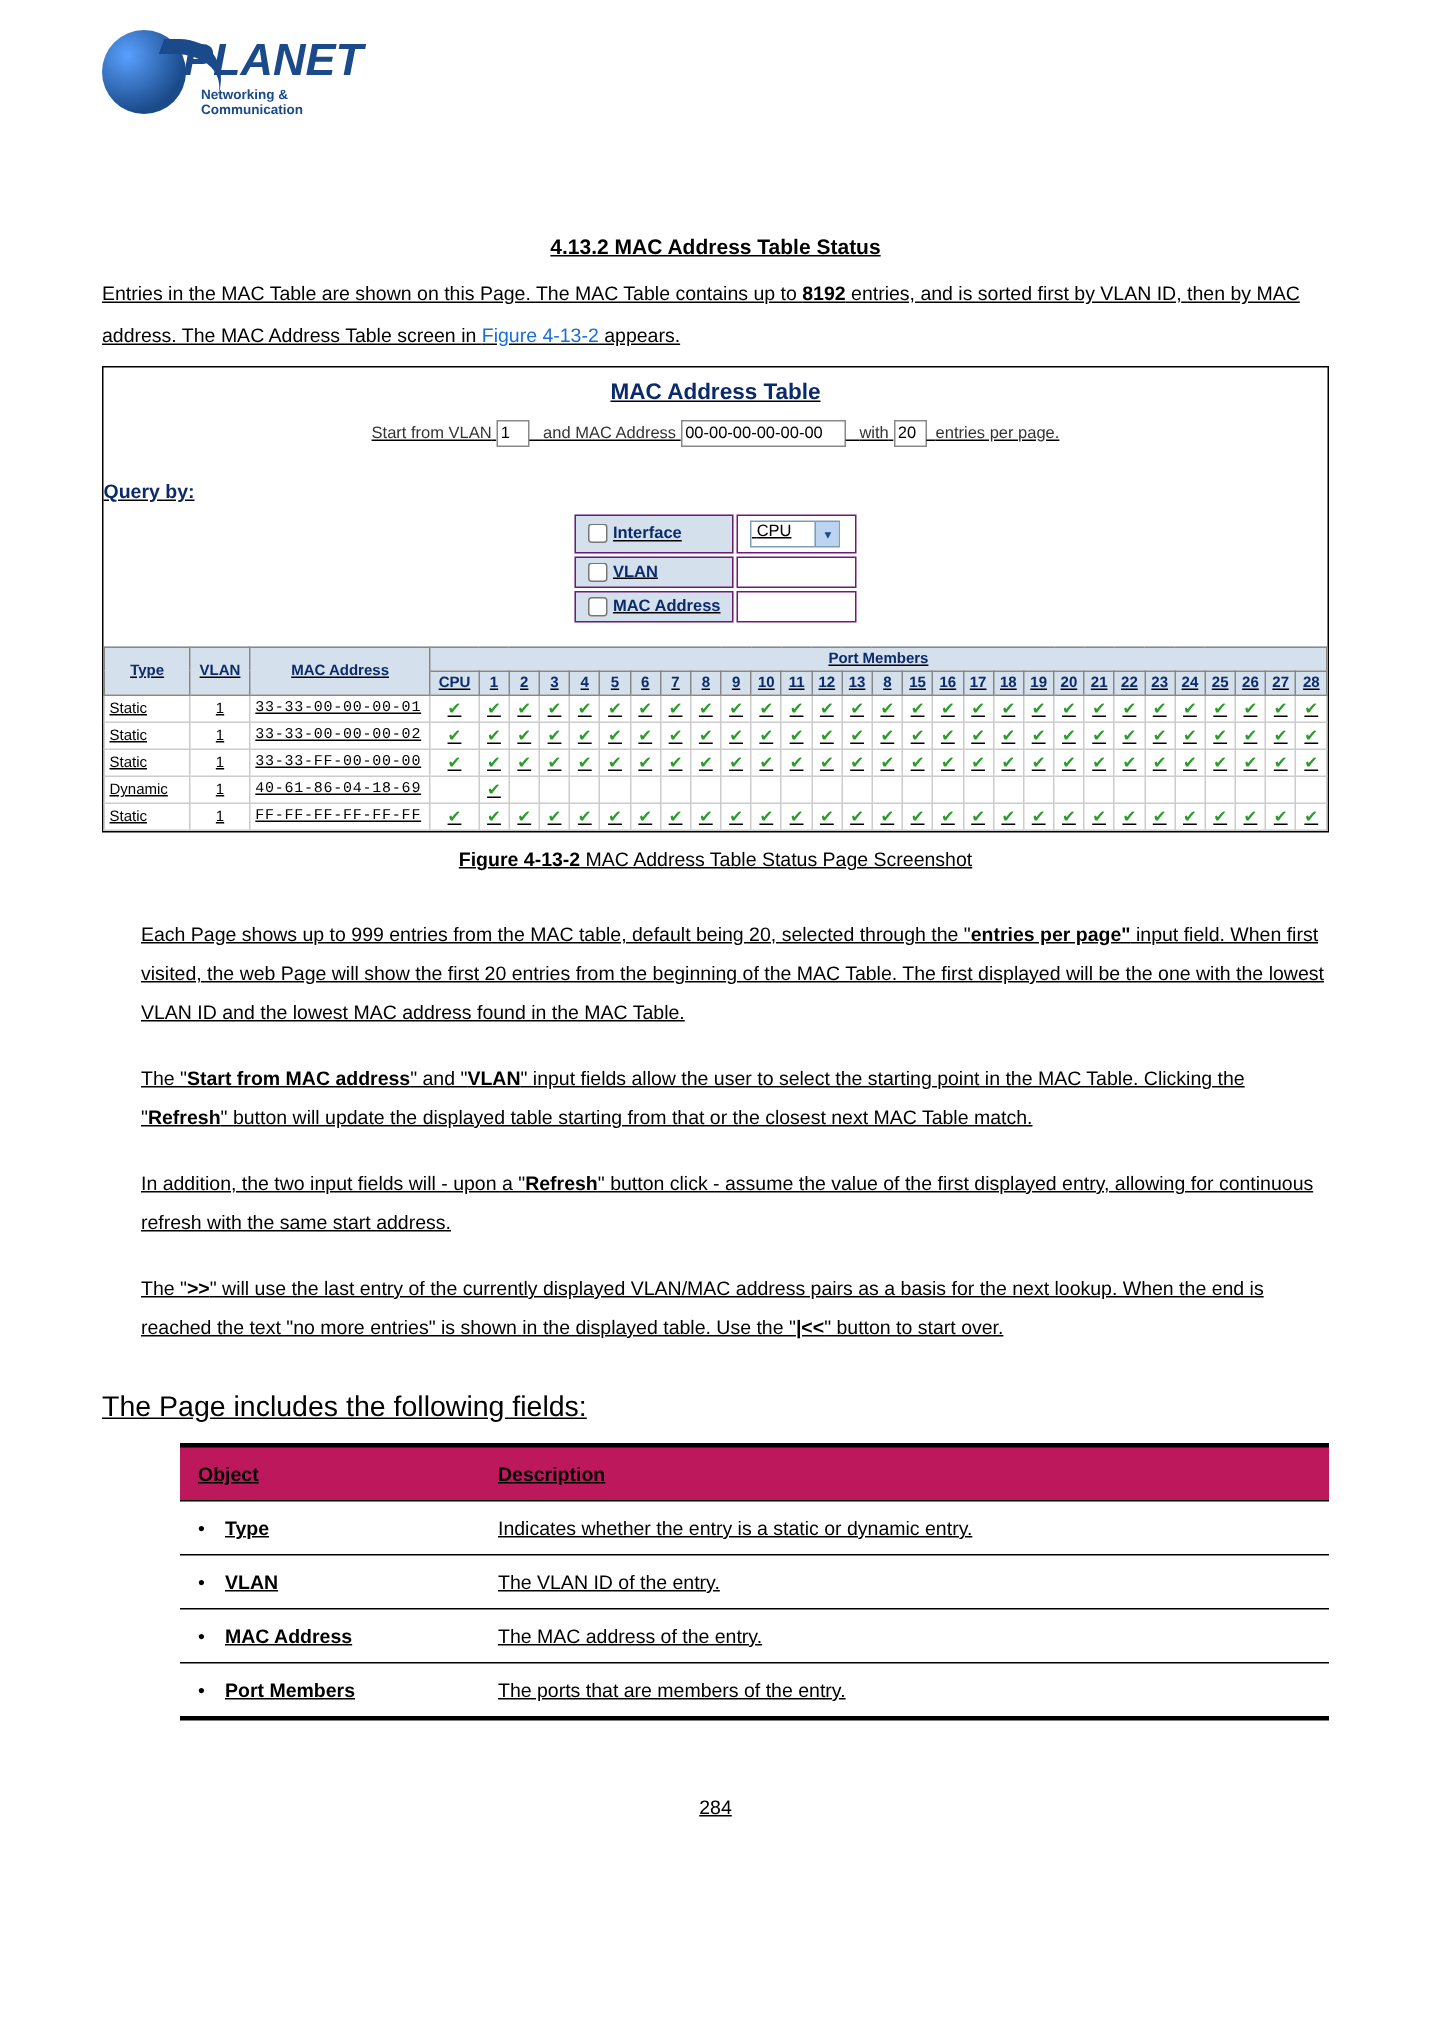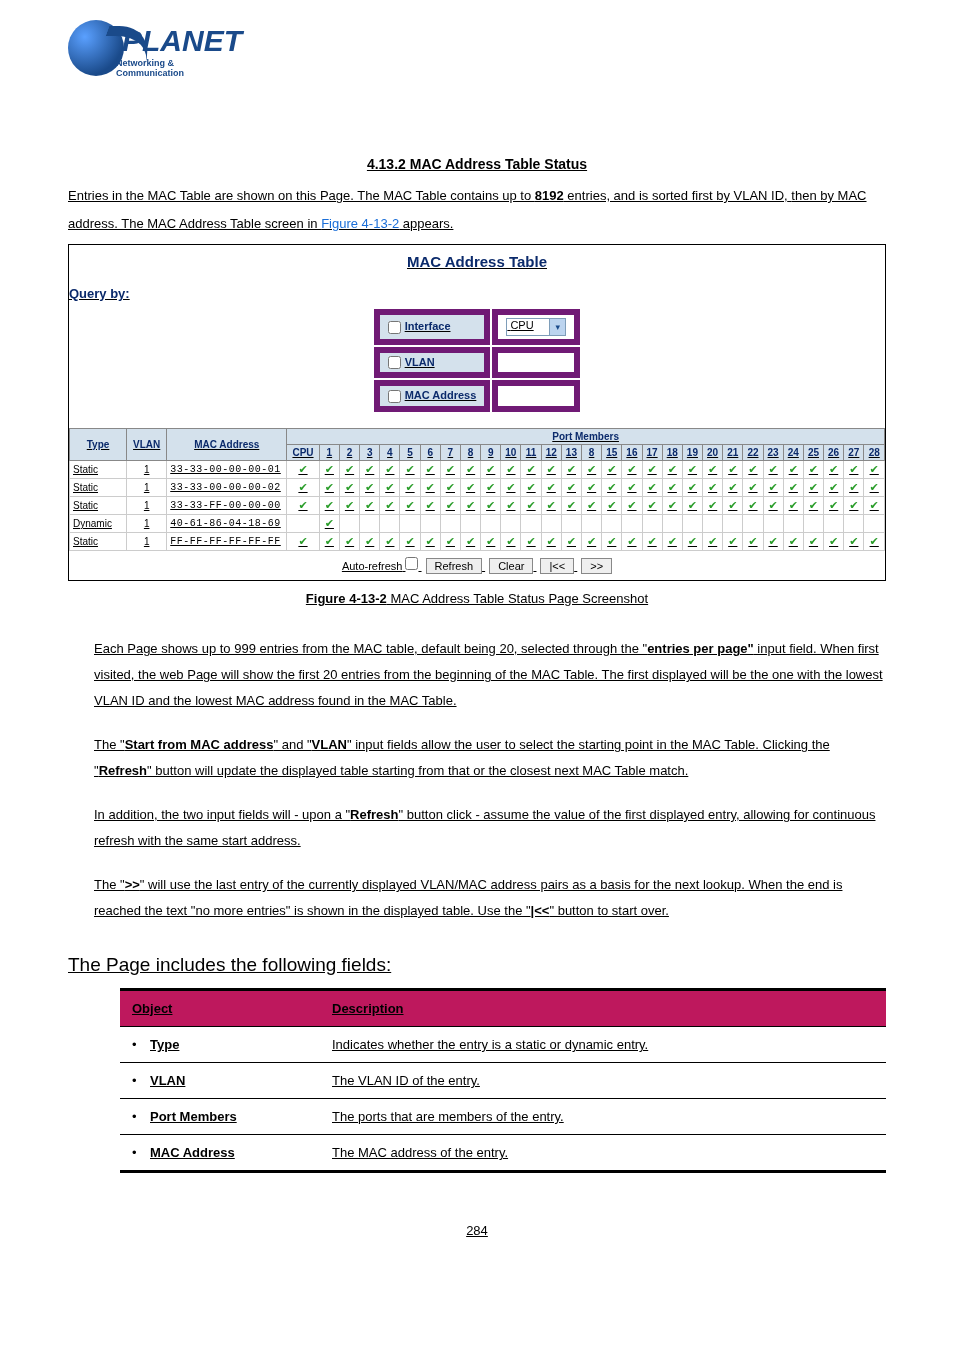--- a/index.html
+++ b/index.html
@@ -19,36 +19,36 @@
     border-top: 10px solid #1a4a8a;
     border-radius: 0 50px 0 0;
     transform: skewX(-20deg);
   }
   .logo .txt {
     position:absolute; left:54px; top:4px;
     font-family: Arial, sans-serif; font-weight: 900; font-style: italic;
     font-size: 30px; letter-spacing: 0px; color:#1a4a8a;
   }
   .logo .sub {
-    position:absolute; left:48px; top:38px; font-size:9px; font-weight:bold; color:#1a4a8a;
+    position:absolute; left:66px; top:38px; font-size:9px; font-weight:bold; color:#1a4a8a;
   }
 
   .section-title { font-weight: bold; font-size: 14px; margin: 14px 0 10px 0; text-align: center; }
   p.body { line-height: 2.15; font-size: 13px; }
   span.link { color: #1a6ed8; }
   .screenshot-border { border: 1px solid #000; background:#fff; margin: 6px 0 10px 0; }
 
   
   .ss { font-family: Verdana, Arial, sans-serif; font-size: 11px; }
   .ss-title { text-align:center; color:#0b2a6b; font-weight:bold; font-size:15px; padding:8px 0 10px 0; }
   .ss-controls { text-align:center; padding-bottom:16px; color:#333; }
   .ss-controls input[type=text] { font-size:11px; height:18px; border:1px solid #888; padding:0 2px; }
   .ss-query-title { text-align:left; color:#0b2a6b; font-weight:bold; font-size:13px; padding:6px 0; }
   .ss-query-box { display:flex; justify-content:center; padding-bottom:14px; }
-  .ss-query-table td { border:6px solid #701a75; padding:3px 8px; font-size:11px; }
+  .ss-query-table td { border:1px solid #701a75; padding:3px 8px; font-size:11px; }
   .ss-query-table .lbl { background:#d4e1ec; color:#0b2a6b; font-weight:bold; }
   .ss-query-table input[type=checkbox]{ vertical-align:middle; margin-right:4px;}
   .ss-select { border:1px solid #7e9db9; background:#fff; height:18px; width:60px; font-size:11px;}
   .ss-select .arrow { float:right; width:16px; height:16px; background:#bcd4ef; border-left:1px solid #7e9db9; color:#1a4a8a; text-align:center; line-height:16px; font-size:9px;}
 
   .mac-tbl { border-collapse:collapse; width:100%; font-size:10px; }
   .mac-tbl th { background:#d4e1ec; color:#0b2a6b; border:1px solid #888; padding:2px 2px; font-weight:bold; }
   .mac-tbl td { border:1px solid #ccc; padding:2px 3px; text-align:center; }
   .mac-tbl td.t-left { text-align:left; }
   .mac-tbl .mac { font-family: "Courier New", monospace; letter-spacing:0.5px; }
@@ -90,20 +90,29 @@
 
   <div class="section-title">4.13.2 MAC Address Table Status</div>
 
   <p class="body">
     <span>Entries in the MAC Table are shown on this Page. The MAC Table contains up to </span><strong><span>8192</span></strong><span> entries, and is sorted first by VLAN ID,</span>
     <span>then by MAC address. The MAC Address Table screen in </span><span class="link">Figure 4-13-2</span><span> appears.</span>
   </p>
 
   <div class="screenshot-border ss">
     <div class="ss-title">MAC Address Table</div>
+    <div class="ss-controls">
+      <span>Start from VLAN</span>
+      <input type="text" style="width: 22px;" value="1">
+      &nbsp;&nbsp;<span>and MAC Address</span>
+      <input type="text" style="width: 110px;" value="00-00-00-00-00-00">
+      &nbsp;&nbsp;<span>with</span>
+      <input type="text" style="width: 22px;" value="20">
+      &nbsp;<span>entries per page.</span>
+    </div>
 
     <div class="ss-query-title">Query by:</div>
     <div class="ss-query-box">
       <table class="ss-query-table">
         <tbody>
             <tr>
           <td class="lbl"><input type="checkbox" style=""><span>Interface</span></td>
           <td style="width:80px">
             <div class="ss-select">
               &nbsp;<span>CPU</span><span class="arrow">▾</span>
@@ -329,27 +338,20 @@
             <td><span class="check">✔</span></td>
             <td><span class="check">✔</span></td>
             <td><span class="check">✔</span></td>
             <td><span class="check">✔</span></td>
             <td><span class="check">✔</span></td>
             <td><span class="check">✔</span></td>
           </tr>
         </tbody>
     </table>
 
-    <div class="ss-footer">
-      <label><span>Auto-refresh</span> <input type="checkbox" style=""></label>
-      <span class="btn">Refresh</span>
-      <span class="btn">Clear</span>
-      <span class="btn">|&lt;&lt;</span>
-      <span class="btn">&gt;&gt;</span>
-    </div>
   </div>
 
   <div class="caption">
     <strong><span>Figure 4-13-2</span></strong><span> MAC Address Table Status Page Screenshot</span>
   </div>
 
   <div class="indent-block">
     <p class="body"><span>Each Page shows up to 999 entries from the MAC table, default being 20, selected through the "</span><strong>entries per page"</strong><span> input field. When first visited, the web Page will show the first 20 entries from the beginning of the MAC Table. The first displayed will be the one with the lowest VLAN ID and the lowest MAC address found in the MAC Table.</span></p>
     <p class="body" style="margin-top:18px;">
       <span>The "</span><strong>Start from MAC address</strong><span>" and "</span><strong>VLAN</strong><span>" input fields allow the user to select the starting point in the MAC Table. Clicking the "</span><strong>Refresh</strong><span>" button will update the displayed table starting from that or the closest next MAC Table match.</span>
@@ -374,24 +376,24 @@
     <tbody id="fields-body">
         <tr>
           <td class="obj"><span class="bullet">•</span><strong>Type</strong></td>
           <td>Indicates whether the entry is a static or dynamic entry.</td>
         </tr>
         <tr>
           <td class="obj"><span class="bullet">•</span><strong>VLAN</strong></td>
           <td>The VLAN ID of the entry.</td>
         </tr>
         <tr>
+          <td class="obj"><span class="bullet">•</span><strong>MAC Address</strong></td>
+          <td>The MAC address of the entry.</td>
+        </tr>
+        <tr>
           <td class="obj"><span class="bullet">•</span><strong>Port Members</strong></td>
           <td>The ports that are members of the entry.</td>
         </tr>
-        <tr>
-          <td class="obj"><span class="bullet">•</span><strong>MAC Address</strong></td>
-          <td>The MAC address of the entry.</td>
-        </tr>
       </tbody>
   </table>
 
   <div class="page-num">284</div>
 </div>
 
 </body></html>

